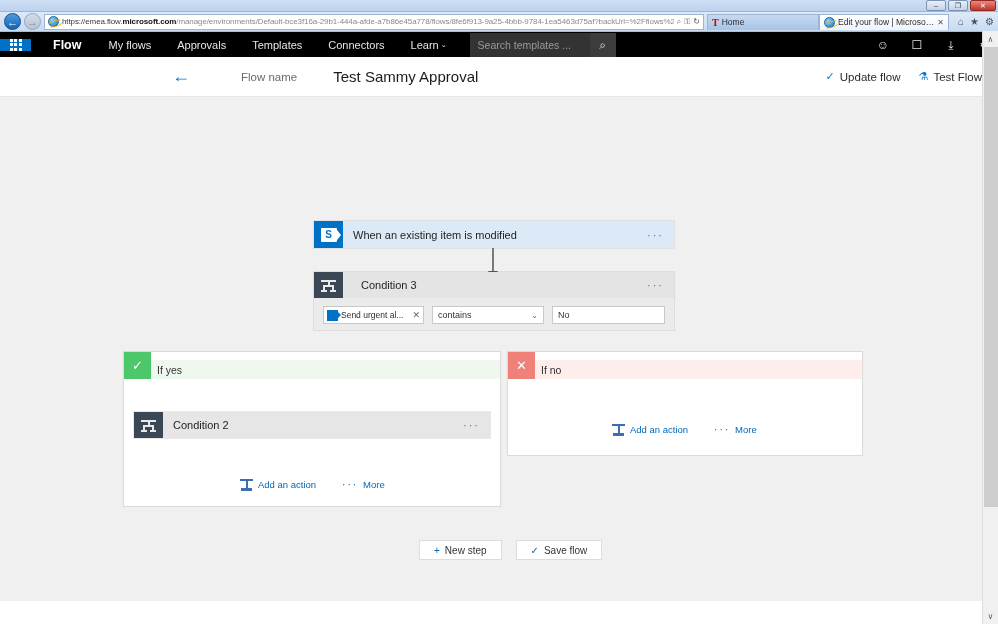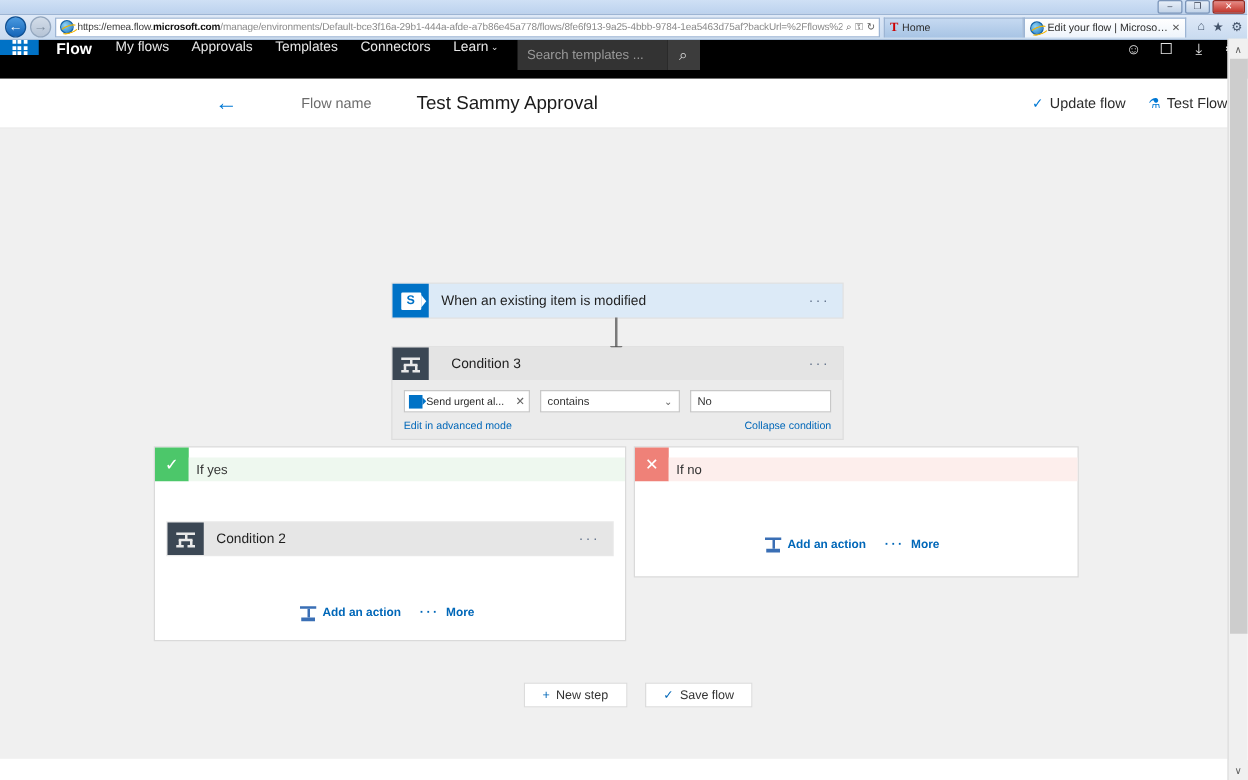--- a/index.html
+++ b/index.html
@@ -87,21 +87,21 @@
     overflow: hidden; white-space: nowrap;
   }
   .tab.active { background: linear-gradient(to bottom, #ffffff, #eef4fb); }
   .tab .lbl { overflow: hidden; text-overflow: ellipsis; }
   .tab .x { margin-left: auto; color: #555; font-size: 8px; }
   .tab-ico-t { color: #c00; font-weight: 700; font-size: 10px; font-family: "Liberation Serif", serif; }
   .chrome-right { display: flex; align-items: center; gap: 6px; padding-left: 6px; flex: none; color: #44546b; font-size: 10px; }
 
   
   .flownav {
-    height: 31px; background: #000; display: flex; align-items: flex-start;
+    height: 25px; background: #000; display: flex; align-items: center; gap: 8px;
   }
   .waffle {
     width: 31px; background: #0072c6;
     display: flex; align-items: center; justify-content: center; flex: none;
   }
   .waffle-grid {
     display: grid; grid-template-columns: repeat(3, 3px);
     grid-template-rows: repeat(3, 3px); gap: 1.5px;
   }
   .waffle-grid i { display: block; width: 3px; height: 3px; background: #fff; }
@@ -289,21 +289,21 @@
   .branch-no-title  { background: #fdeeec; }
 
   #inner-cond2 {
     position: absolute; left: 10px; top: 60px; width: 356px; height: 26px;
     background: #e6e6e6; box-shadow: 0 0 0 1px rgba(0,0,0,0.09);
     display: flex; align-items: stretch;
   }
   #inner-cond2 .node-icon { background: #3b4754; }
 
   .branch-actions {
-    position: absolute; display: flex; align-items: center; gap: 15px; font-weight: bold;
+    position: absolute; display: flex; align-items: center; gap: 26px;
   }
   #yes-actions { left: 116px; top: 126px; }
   #no-actions  { left: 104px; top: 71px; }
   .act-link {
     display: flex; align-items: center; gap: 5px;
     color: #0067b8; font-size: 9.5px;
   }
   .act-dots { color: #0067b8; letter-spacing: 2px; font-size: 10px; }
 
   
@@ -492,24 +492,20 @@
           <span class="token-x">✕</span>
         </div>
         <div class="sel-field">
           <span>contains</span>
           <span class="chev">⌄</span>
         </div>
         <div class="val-field">
           <span>No</span>
         </div>
       </div>
-      <div class="cond-links">
-        <a href="#">Edit in advanced mode</a>
-        <a href="#" class="right">Collapse condition</a>
-      </div>
     </div>
   </div>
 
   <div class="branch" id="branch-yes">
     <div class="branch-head">
       <div class="branch-badge branch-yes-badge">✓</div>
       <div class="branch-title branch-yes-title">If yes</div>
     </div>
     <div class="node" id="inner-cond2">
       <div class="node-icon">

